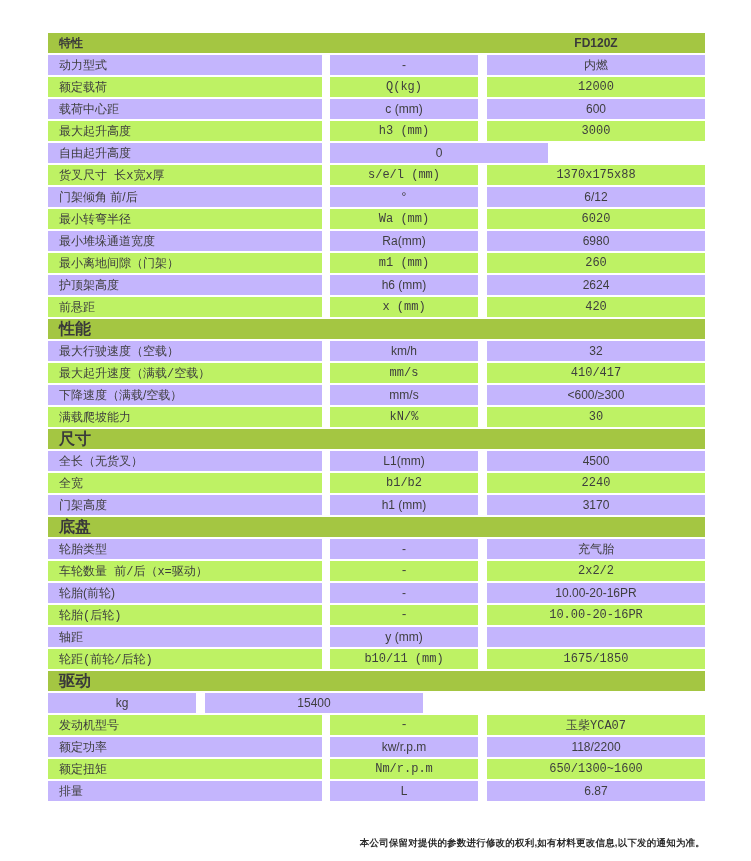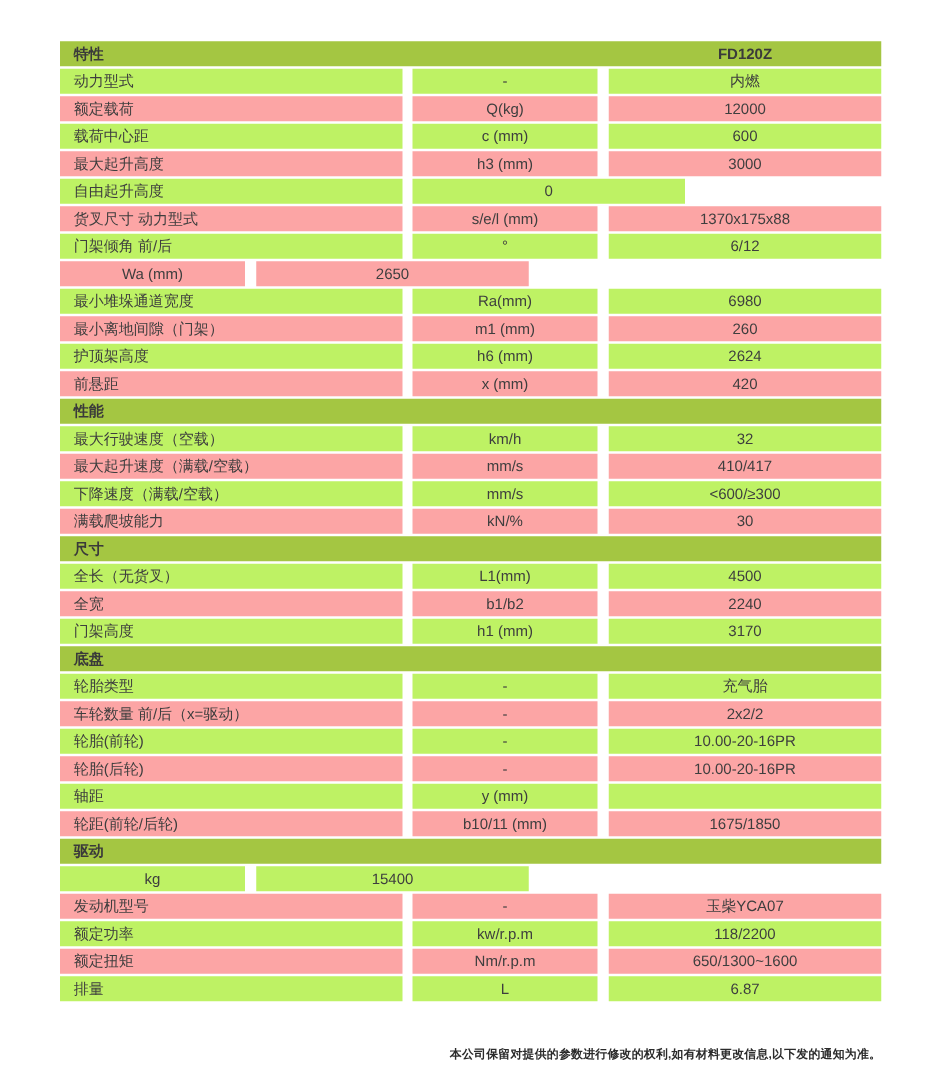--- a/index.html
+++ b/index.html
@@ -7,31 +7,31 @@
   .page {
     position:relative; width:751px; height:861px; background:#ffffff;
     font-family:"Liberation Sans","DejaVu Sans",sans-serif; overflow:hidden;
   }
   .spec-table { position:absolute; left:48px; top:33px; width:657px; }
   .row { display:flex; height:20px; margin-bottom:2px; }
   .cell { display:flex; align-items:center; font-size:12px; color:#3e3e3e; box-sizing:border-box; }
   .c1 { width:274px; margin-right:8px; padding-left:11px; }
   .c2 { width:148px; margin-right:9px; justify-content:center; }
   .c3 { width:218px; justify-content:center; }
-  .dark  { background:#bef264; }
-  .light { background:#fca5a5; }
+  .dark  { background:#c4b5fd; }
+  .light { background:#bef264;font-family:Liberation Mono, monospace; }
   .green-row {
     display:flex; height:20px; margin-bottom:2px; align-items:center;
   }
   .green-row .cell { color:#3a3a3a; font-weight:bold; }
   .green-bg { background:#a4c642; }
   .section-title {
     display:flex; align-items:center; height:20px; margin-bottom:2px;
     background:#a4c642; padding-left:11px; box-sizing:border-box;
-    font-size:12px; font-weight:bold; color:#3a3a3a;
+    font-size:16px; font-weight:bold; color:#3a3a3a;
   }
   .footer-note {
     position:absolute; top:837px; right:46px;
     font-size:9.5px; font-weight:bold; color:#2b2b2b; letter-spacing:0.2px;
   }
 </style>
 </head>
 <body>
 
 <div class="page">
@@ -61,32 +61,33 @@
         <div class="row">
           <div class="cell c1 light">最大起升高度</div>
           <div class="cell c2 light">h3 (mm)</div>
           <div class="cell c3 light">3000</div>
         </div>
         <div class="row">
           <div class="cell c1 dark">自由起升高度</div>
           <div class="cell c3 dark">0</div>
         </div>
         <div class="row">
-          <div class="cell c1 light">货叉尺寸 动力型式</div>
+          <div class="cell c1 light">货叉尺寸 长x宽x厚</div>
           <div class="cell c2 light">s/e/l (mm)</div>
           <div class="cell c3 light">1370x175x88</div>
         </div>
         <div class="row">
           <div class="cell c1 dark">门架倾角 前/后</div>
           <div class="cell c2 dark">°</div>
           <div class="cell c3 dark">6/12</div>
         </div>
         <div class="row">
+          <div class="cell c1 light">最小转弯半径</div>
           <div class="cell c2 light">Wa (mm)</div>
-          <div class="cell c3 light">2650</div>
+          <div class="cell c3 light">6020</div>
         </div>
         <div class="row">
           <div class="cell c1 dark">最小堆垛通道宽度</div>
           <div class="cell c2 dark">Ra(mm)</div>
           <div class="cell c3 dark">6980</div>
         </div>
         <div class="row">
           <div class="cell c1 light">最小离地间隙（门架）</div>
           <div class="cell c2 light">m1 (mm)</div>
           <div class="cell c3 light">260</div>

